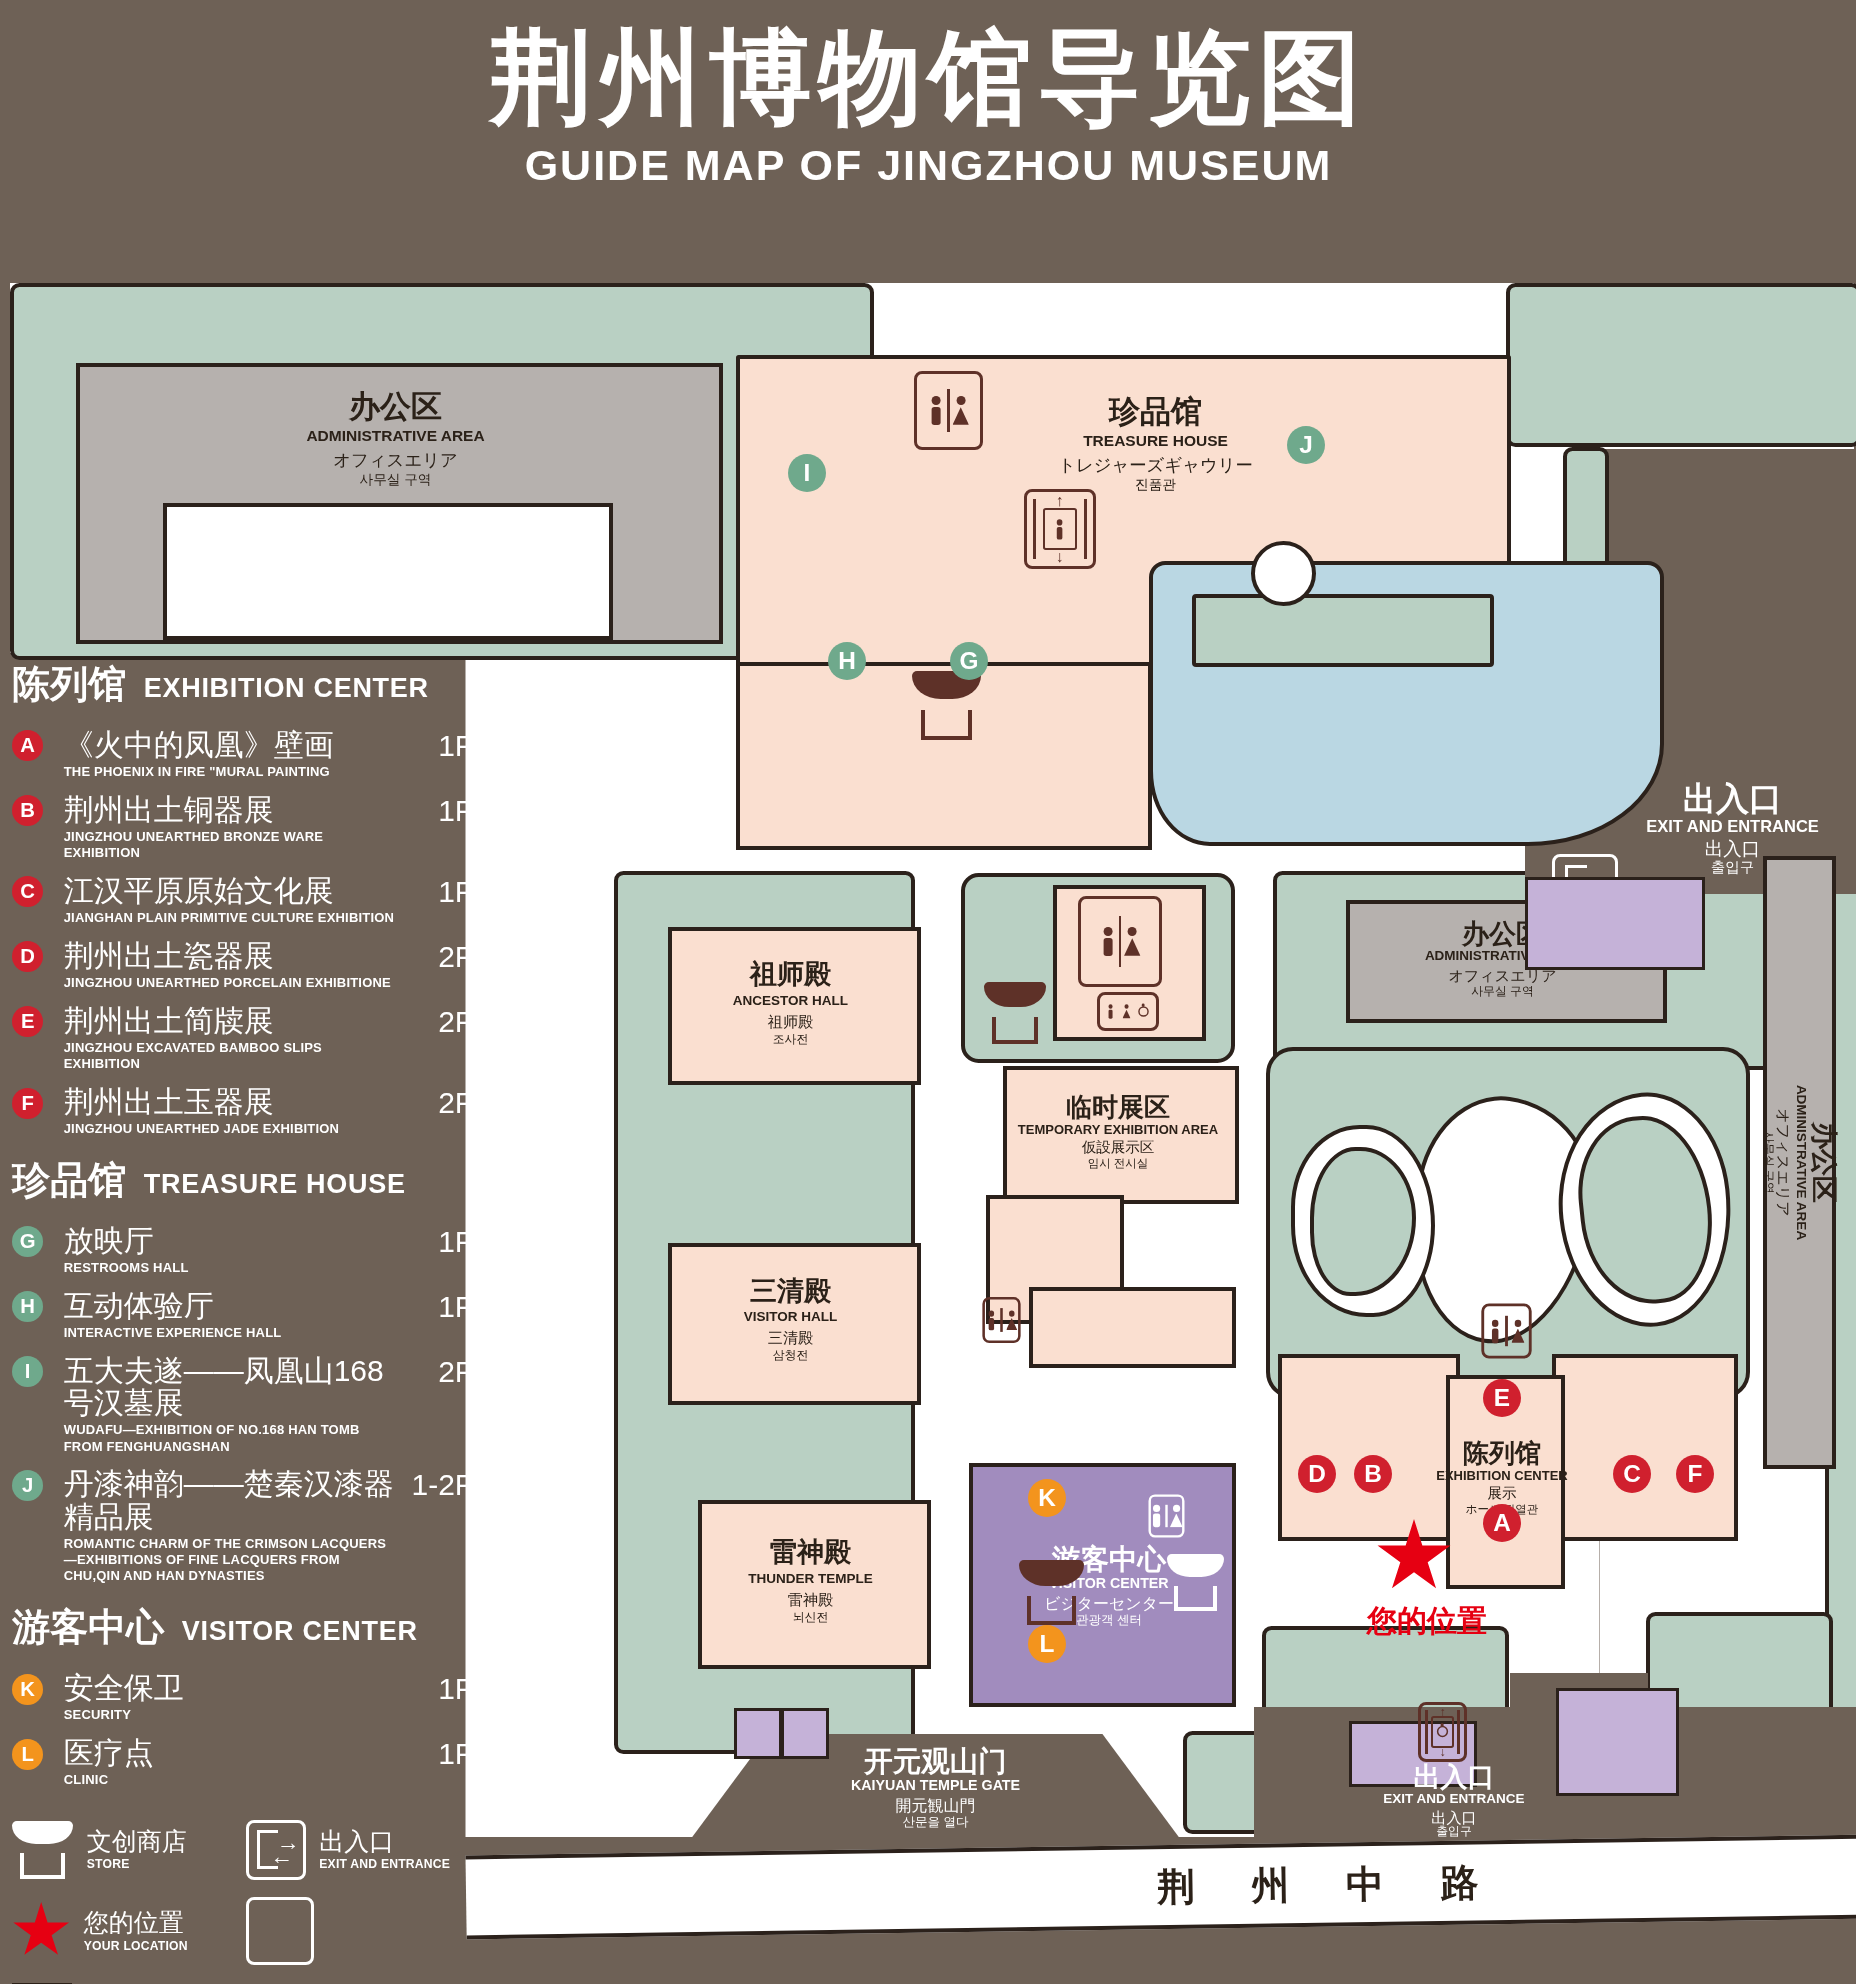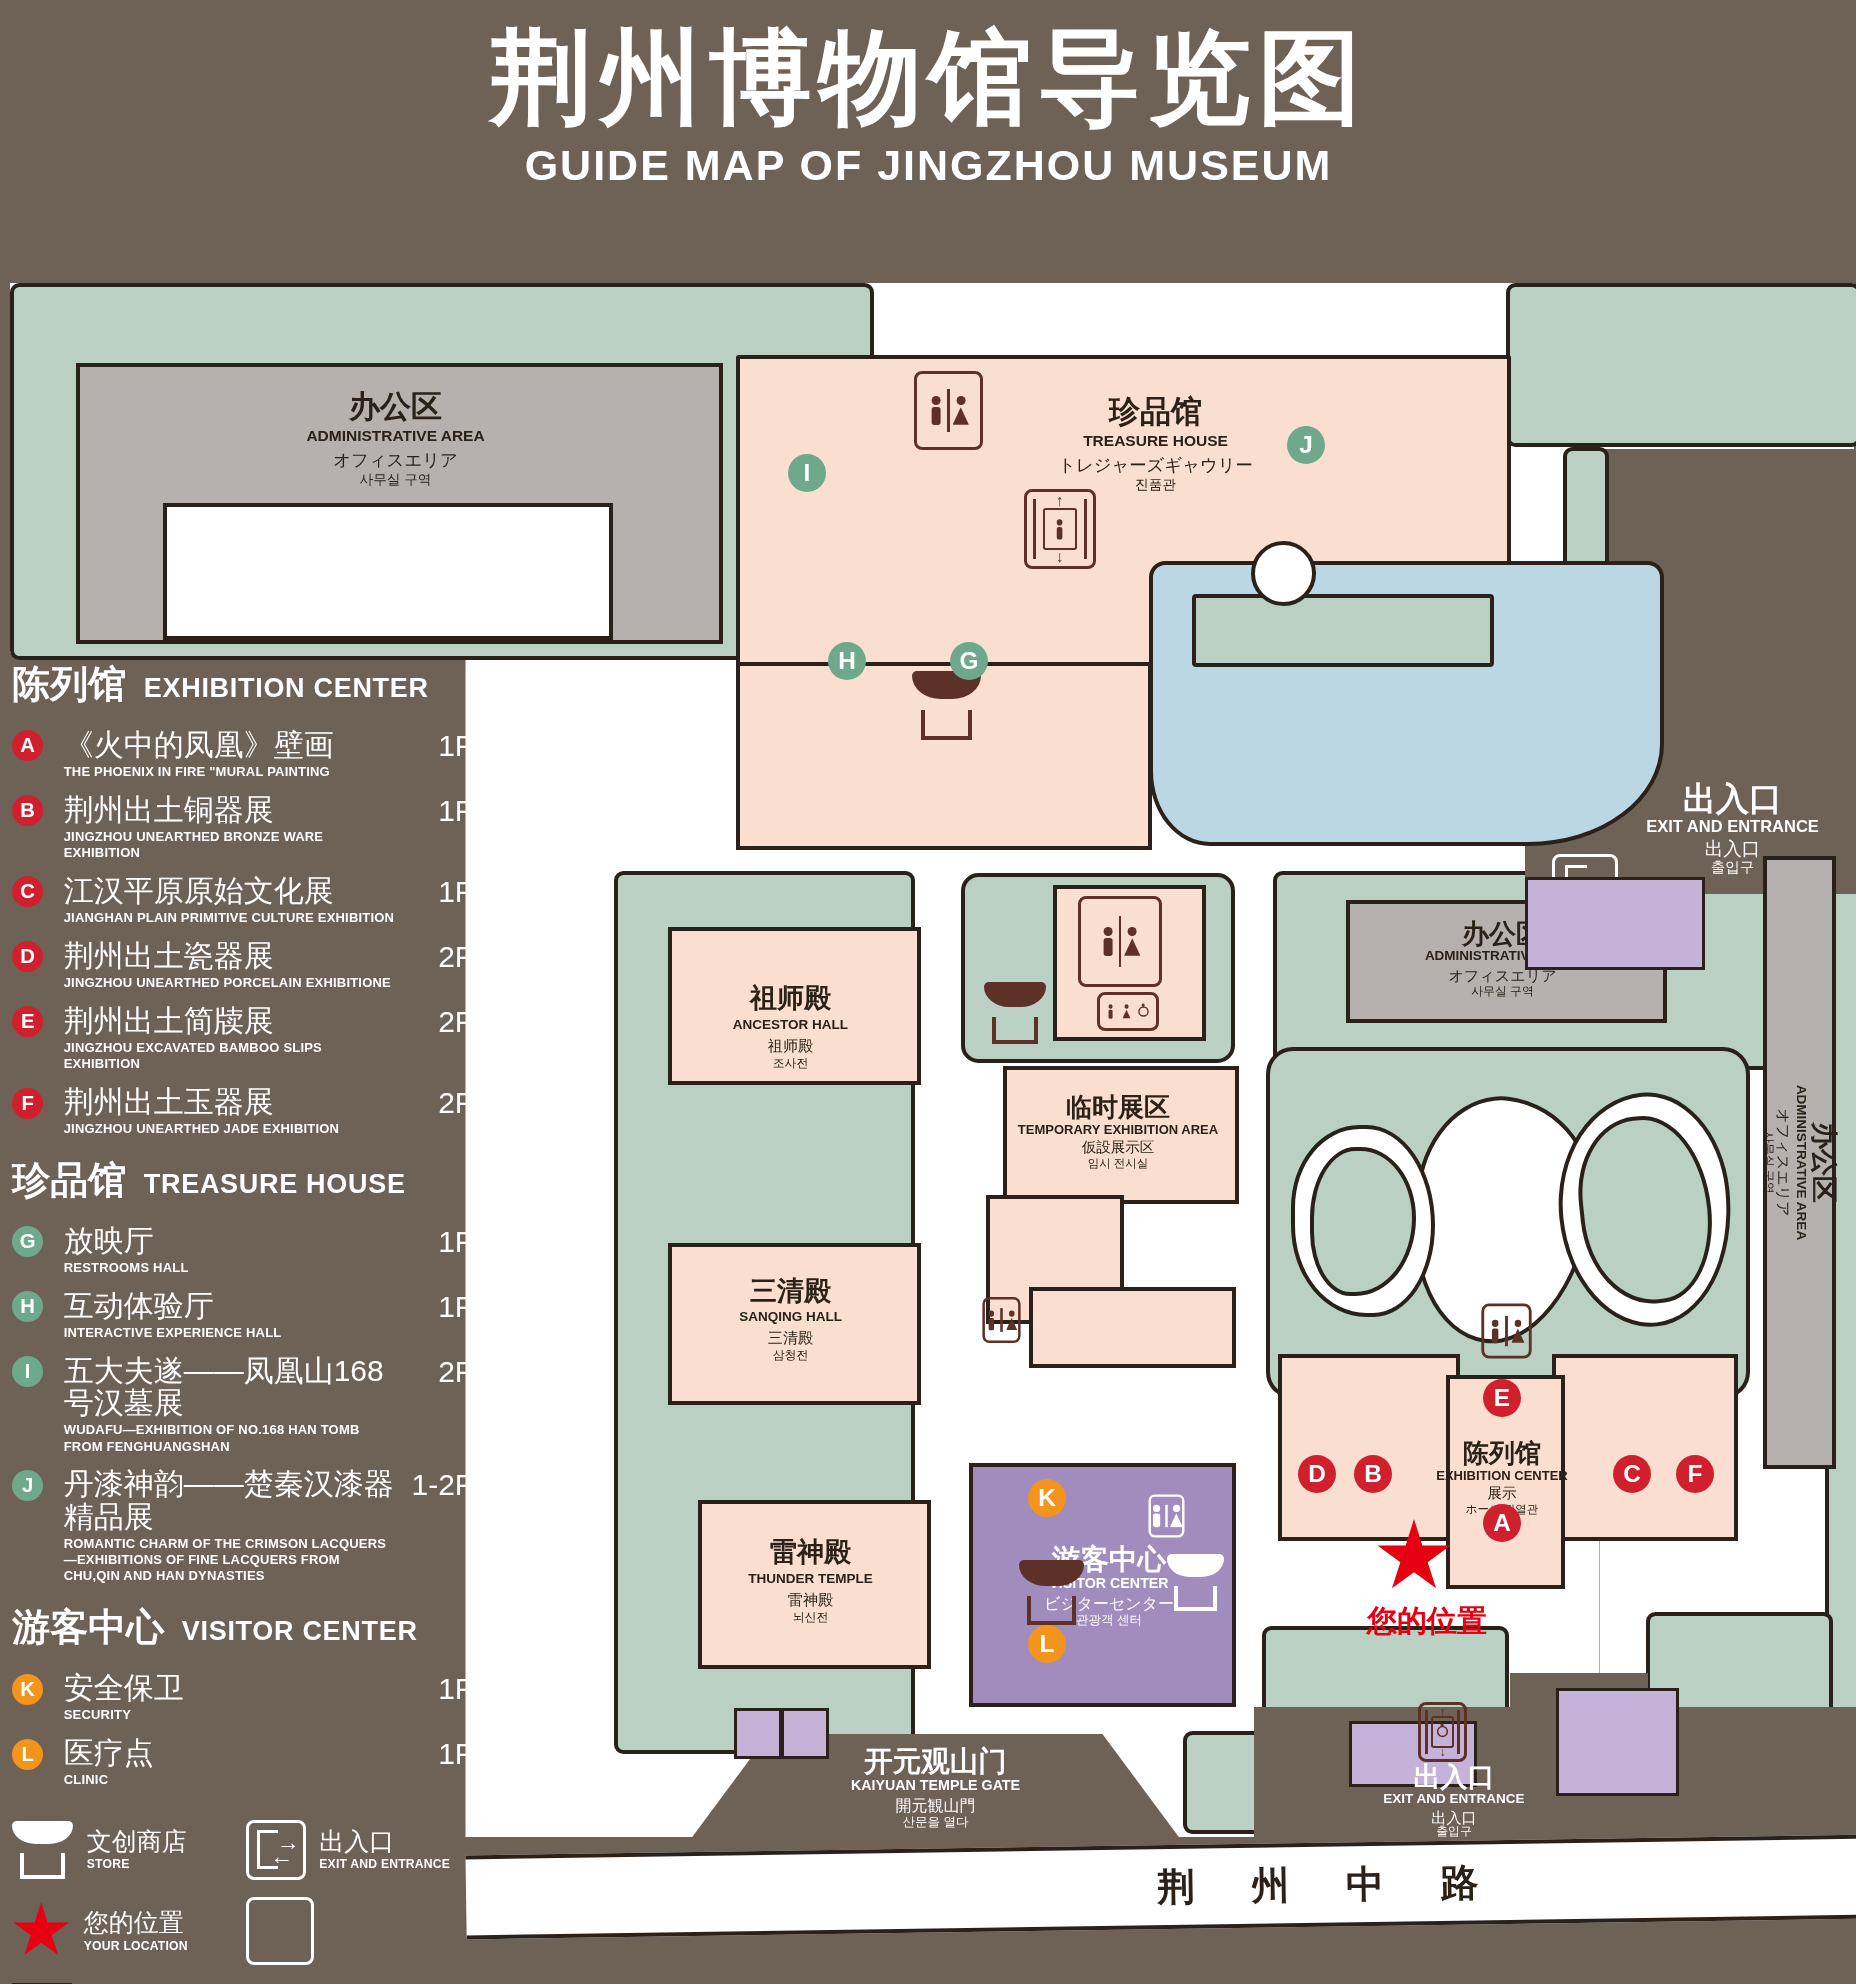--- a/index.html
+++ b/index.html
@@ -162,31 +162,31 @@
 <div class="abs green" style="left:1192px;top:594px;width:294px;height:65px;border-radius:4.1px"></div>
 <div class="abs white blob" style="left:1251px;top:541px;width:57px;height:57px;border-radius:50%"></div>
 <div class="abs bstack" style="left:1003px;top:386px;width:305px;height:115px;font-size:31px">
   <div class="l1">珍品馆</div>
     <div class="l2">TREASURE HOUSE</div>
   <div class="l3">トレジャーズギャウリー</div>
     <div class="l4">진품관</div>
 </div>
 
 <div class="abs pinkbldg" style="left:668px;top:927px;width:245px;height:150px"></div>
-<div class="abs bstack" style="left:668px;top:954px;width:245px;height:145px;font-size:27px">
+<div class="abs bstack" style="left:668px;top:930px;width:245px;height:145px;font-size:27px">
   <div class="l1">祖师殿</div>
     <div class="l2">ANCESTOR HALL</div>
   <div class="l3">祖师殿</div>
     <div class="l4">조사전</div>
 </div>
 
 <div class="abs pinkbldg" style="left:668px;top:1243px;width:245px;height:154px"></div>
 <div class="abs bstack" style="left:668px;top:1245px;width:245px;height:148px;font-size:27px">
   <div class="l1">三清殿</div>
-    <div class="l2">SANQING HALL</div>
+    <div class="l2">VISITOR HALL</div>
   <div class="l3">三清殿</div>
     <div class="l4">삼청전</div>
 </div>
 
 <div class="abs pinkbldg" style="left:698px;top:1500px;width:225px;height:161px"></div>
 <div class="abs bstack" style="left:698px;top:1503px;width:225px;height:155px;font-size:27px">
   <div class="l1">雷神殿</div>
     <div class="l2">THUNDER TEMPLE</div>
   <div class="l3">雷神殿</div>
     <div class="l4">뇌신전</div>

